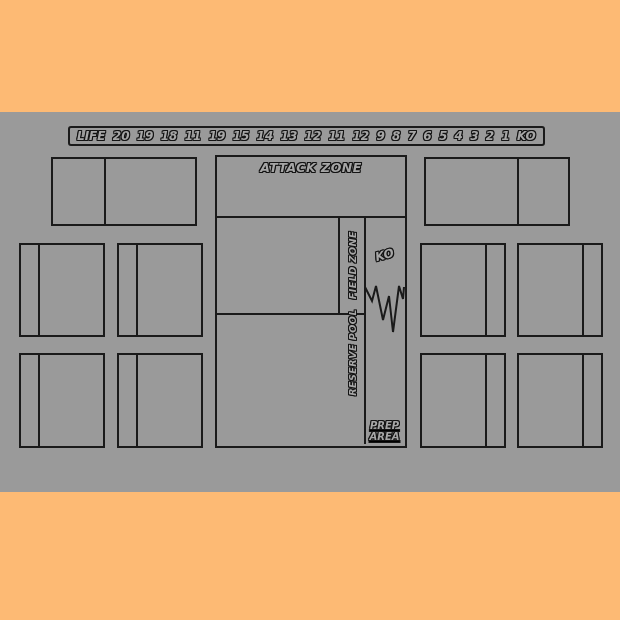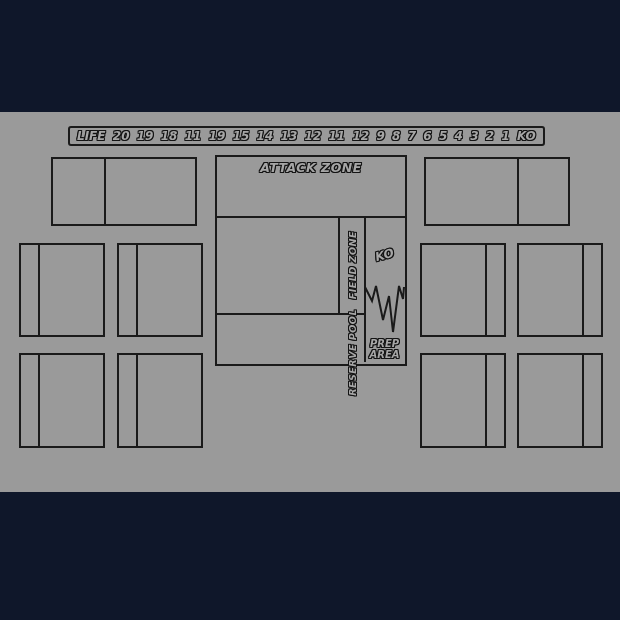--- a/index.html
+++ b/index.html
@@ -1,17 +1,17 @@
 <!DOCTYPE html>
 <html><head>
 <meta charset="utf-8">
 <style>
   html,body{margin:0;padding:0;}
   .stage{
-    position:relative;width:620px;height:620px;background:#0f172a;overflow:hidden;
+    position:relative;width:620px;height:620px;background:#fdba74;overflow:hidden;
     font-family:"DejaVu Sans", sans-serif;
   }
   .mat{
     position:absolute;left:0;top:112px;width:620px;height:380px;background:#9a9a9a;
   }
   .outlined{
     color:#a6a6a6;font-weight:bold;font-style:italic;
     text-shadow:-1px -1px 0 #141414,1px -1px 0 #141414,-1px 1px 0 #141414,1px 1px 0 #141414,
                 -1px 0 0 #141414,1px 0 0 #141414,0 -1px 0 #141414,0 1px 0 #141414;
     white-space:nowrap;user-select:none;
@@ -21,21 +21,21 @@
     border:2px solid #1a1a1a;border-radius:3px;box-sizing:border-box;
     display:flex;align-items:center;justify-content:space-between;
     padding:0 7px;font-size:12px;
   }
   .slot{
     position:absolute;border:2px solid #1a1a1a;box-sizing:border-box;background:transparent;
   }
   .vline{position:absolute;top:0;width:2px;height:100%;background:#1a1a1a;}
   .hline{position:absolute;left:0;height:2px;background:#1a1a1a;}
   .center-block{
-    position:absolute;left:215px;top:43px;width:192px;height:211px;
+    position:absolute;left:215px;top:43px;width:192px;height:293px;
     border:2px solid #1a1a1a;box-sizing:border-box;
   }
   .attack-band{
     height:61px;border-bottom:2px solid #1a1a1a;
     display:flex;justify-content:center;align-items:flex-start;padding-top:3px;box-sizing:border-box;
     font-size:12.5px;letter-spacing:0.5px;
   }
   .center-main{position:relative;height:calc(100% - 63px);width:100%;}
   .used-col{
     position:absolute;left:0;top:0;width:40px;height:100%;border-right:2px solid #1a1a1a;
@@ -47,21 +47,21 @@
   }
   .label-col{position:absolute;display:flex;align-items:center;justify-content:center;}
   .ko-col-line{left:147px;}
   .field-div-line{left:121px;height:95px;}
   .mid-hline{top:95px;width:149px;}
   .ko-label{
     position:absolute;left:147px;top:30px;width:41px;text-align:center;
     font-size:12px;transform:rotate(-15deg);
   }
   .burst{position:absolute;left:147px;top:66px;}
-  .prep-label{position:absolute;left:147px;bottom:2px;width:41px;}
+  .prep-label{position:absolute;left:147px;bottom:2px;width:41px;text-decoration:underline;}
   .prep-label .two-line{padding-bottom:0;}
   .prep-inner{display:flex;justify-content:center;}
 </style>
 </head>
 <body>
 
 <div class="stage">
   <div class="mat">
 
     <div class="life-bar">

